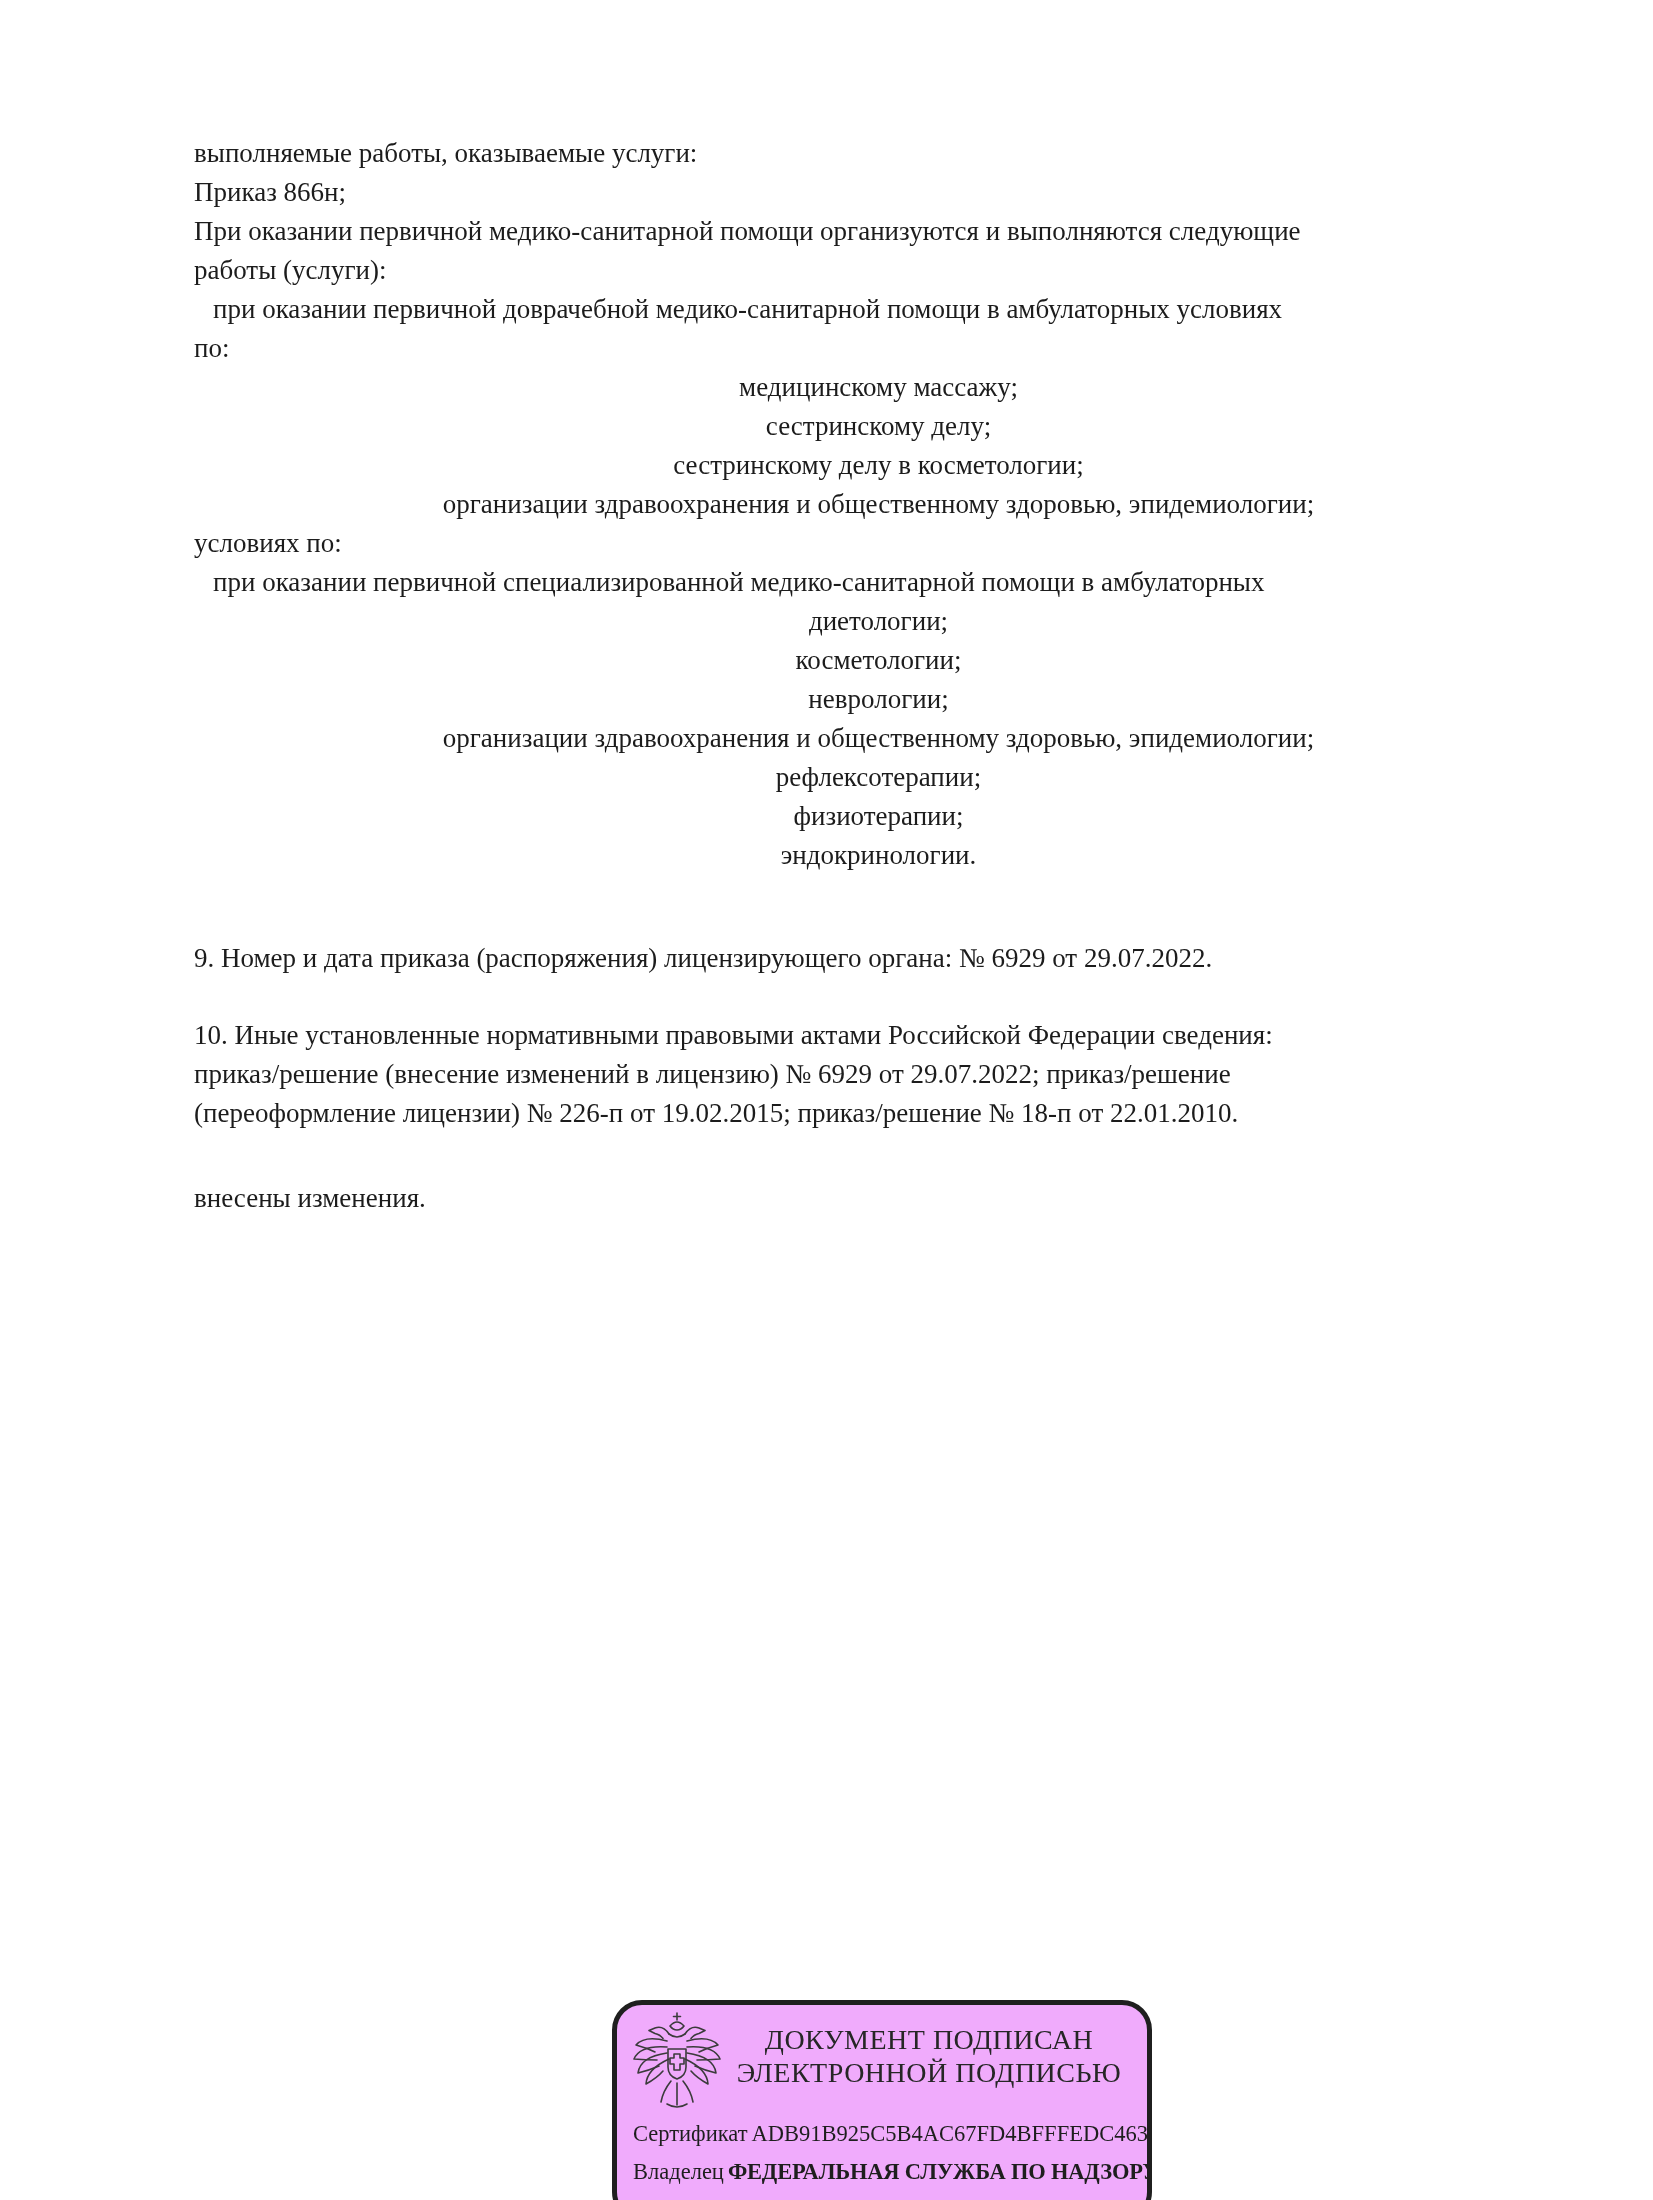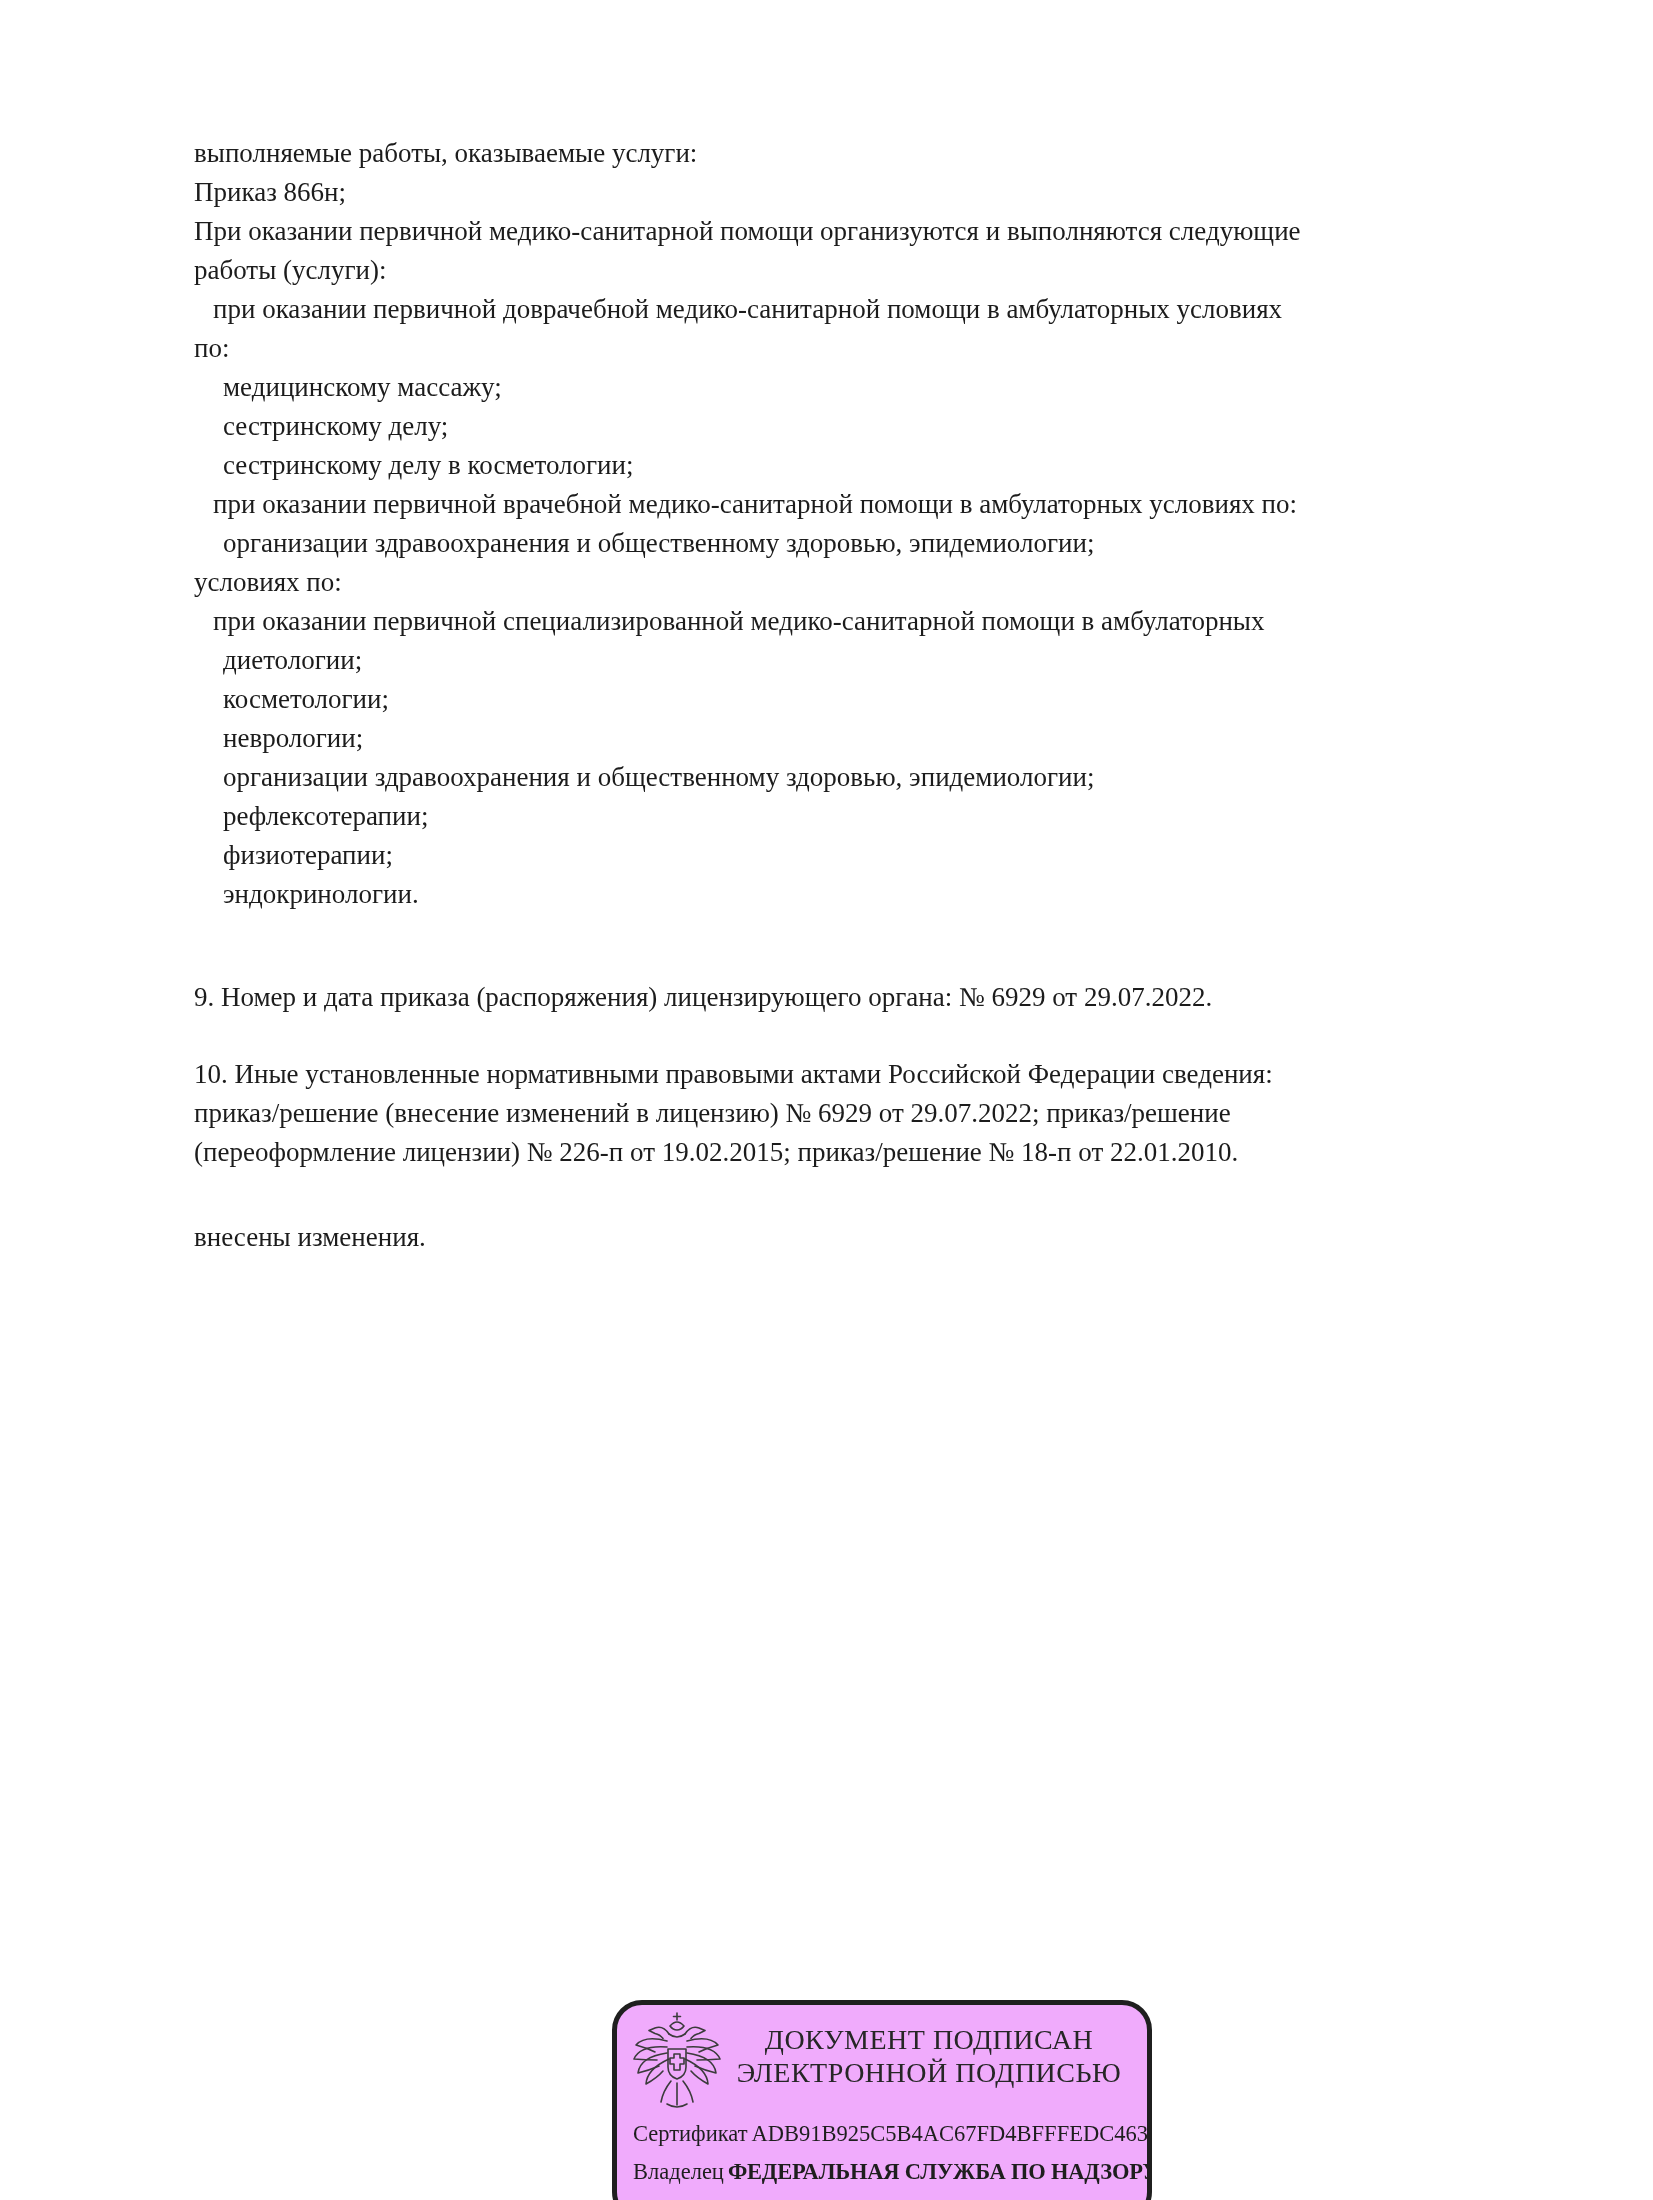--- a/index.html
+++ b/index.html
@@ -14,21 +14,21 @@
   
   .doc{
     position:absolute;
     left:194px;top:134px;
     width:1340px;
     font-size:27px;
     line-height:39px;
   }
   .ln{height:39px;white-space:pre;}
   .ind1{padding-left:19px;}
-  .ind2{padding-left:29px;}
+  .ind2{padding-left:29px;text-align:center;}
   .sp-a{height:64px;}
   .sp-b{height:38px;}
   .sp-c{height:46px;}
 
   
   .stamp{
     position:absolute;
     left:612px;top:2000px;
     width:540px;height:222px;
     border:5px solid #1f1f1f;
@@ -67,21 +67,20 @@
 <div class="doc">
   <div class="ln">выполняемые работы, оказываемые услуги:</div>
   <div class="ln">Приказ 866н;</div>
   <div class="ln">При оказании первичной медико-санитарной помощи организуются и выполняются следующие</div>
   <div class="ln">работы (услуги):</div>
   <div class="ln ind1">при оказании первичной доврачебной медико-санитарной помощи в амбулаторных условиях</div>
   <div class="ln">по:</div>
   <div class="ln ind2">медицинскому массажу;</div>
   <div class="ln ind2">сестринскому делу;</div>
   <div class="ln ind2">сестринскому делу в косметологии;</div>
-  <div class="ln ind1">при оказании первичной врачебной медико-санитарной помощи в амбулаторных условиях по:</div>
   <div class="ln ind2">организации здравоохранения и общественному здоровью, эпидемиологии;</div>
   <div class="ln">условиях по:</div>
   <div class="ln ind1">при оказании первичной специализированной медико-санитарной помощи в амбулаторных</div>
   <div class="ln ind2">диетологии;</div>
   <div class="ln ind2">косметологии;</div>
   <div class="ln ind2">неврологии;</div>
   <div class="ln ind2">организации здравоохранения и общественному здоровью, эпидемиологии;</div>
   <div class="ln ind2">рефлексотерапии;</div>
   <div class="ln ind2">физиотерапии;</div>
   <div class="ln ind2">эндокринологии.</div>

